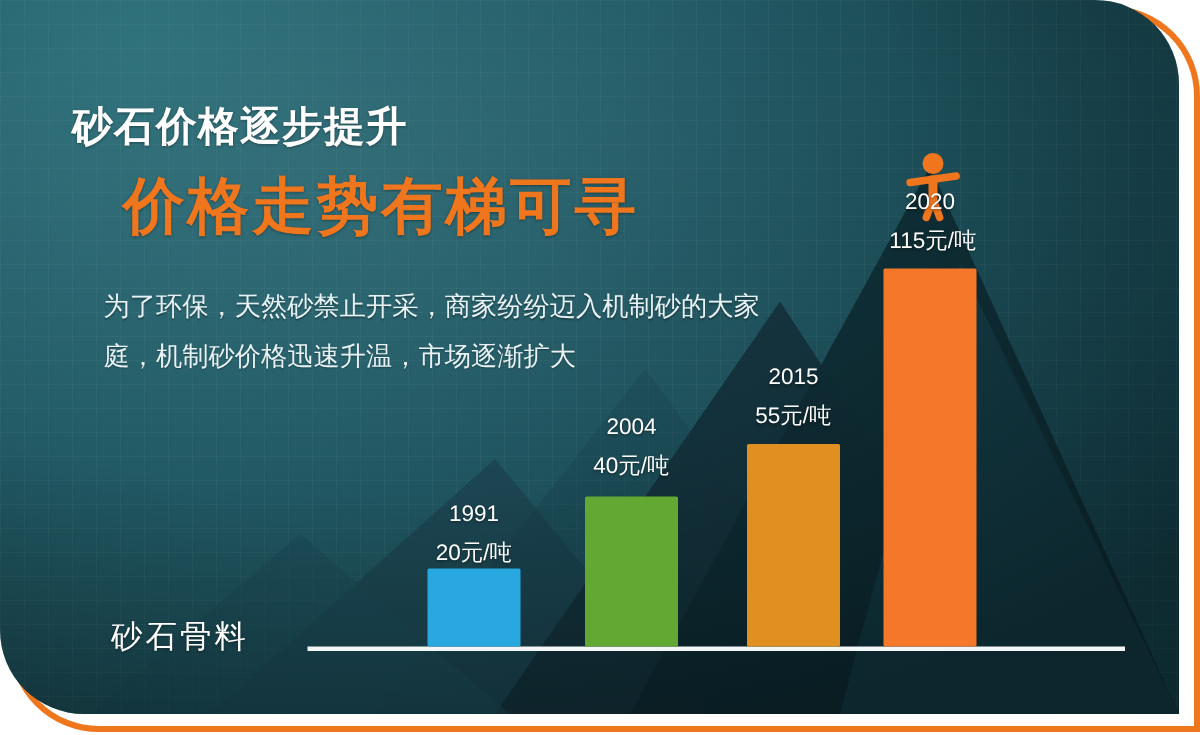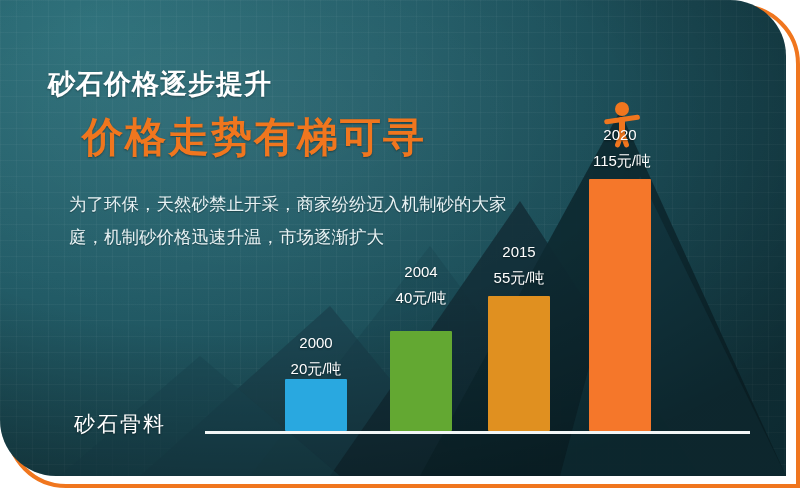--- a/index.html
+++ b/index.html
@@ -181,32 +181,32 @@
       <rect x="2" y="17" width="36" height="5" rx="2.5" fill="#f0761e" transform="rotate(-8 20 19)"></rect>
       <rect x="17" y="32" width="5" height="16" rx="2.5" fill="#f0761e" transform="rotate(20 19 34)"></rect>
       <rect x="18" y="32" width="5" height="16" rx="2.5" fill="#f0761e" transform="rotate(-20 21 34)"></rect>
     </svg>
 
     <div id="axis-line"></div>
 
     <div id="bars">
 
       <div class="bar-group" style="left: 80px;">
-        <div class="bar-label">2000</div>
+        <div class="bar-label">1991</div>
         <div class="bar-label" style="margin-bottom:0;">20元/吨</div>
         <div class="bar" style="height: 52px; background:#29a8e0;"></div>
       </div>
 
       <div class="bar-group" style="left: 185px;">
         <div class="bar-label">2004</div>
-        <div class="bar-label" style="margin-bottom:23px;">40元/吨</div>
+        <div class="bar-label" style="margin-bottom:10px;">40元/吨</div>
         <div class="bar" style="height: 100px; background:#63a832;"></div>
       </div>
 
-      <div class="bar-group" style="left: 283px;">
+      <div class="bar-group" style="left: 293px;">
         <div class="bar-label">2015</div>
         <div class="bar-label" style="margin-bottom:8px;">55元/吨</div>
         <div class="bar" style="height: 135px; background:#e09020;"></div>
       </div>
 
       <div class="bar-group" style="left: 384px;">
         <div class="bar-label">2020</div>
         <div class="bar-label" style="margin-bottom:8px;text-align:right;">115元/吨</div>
         <div class="bar" style="height: 252px; background:#f5772a;"></div>
       </div>

